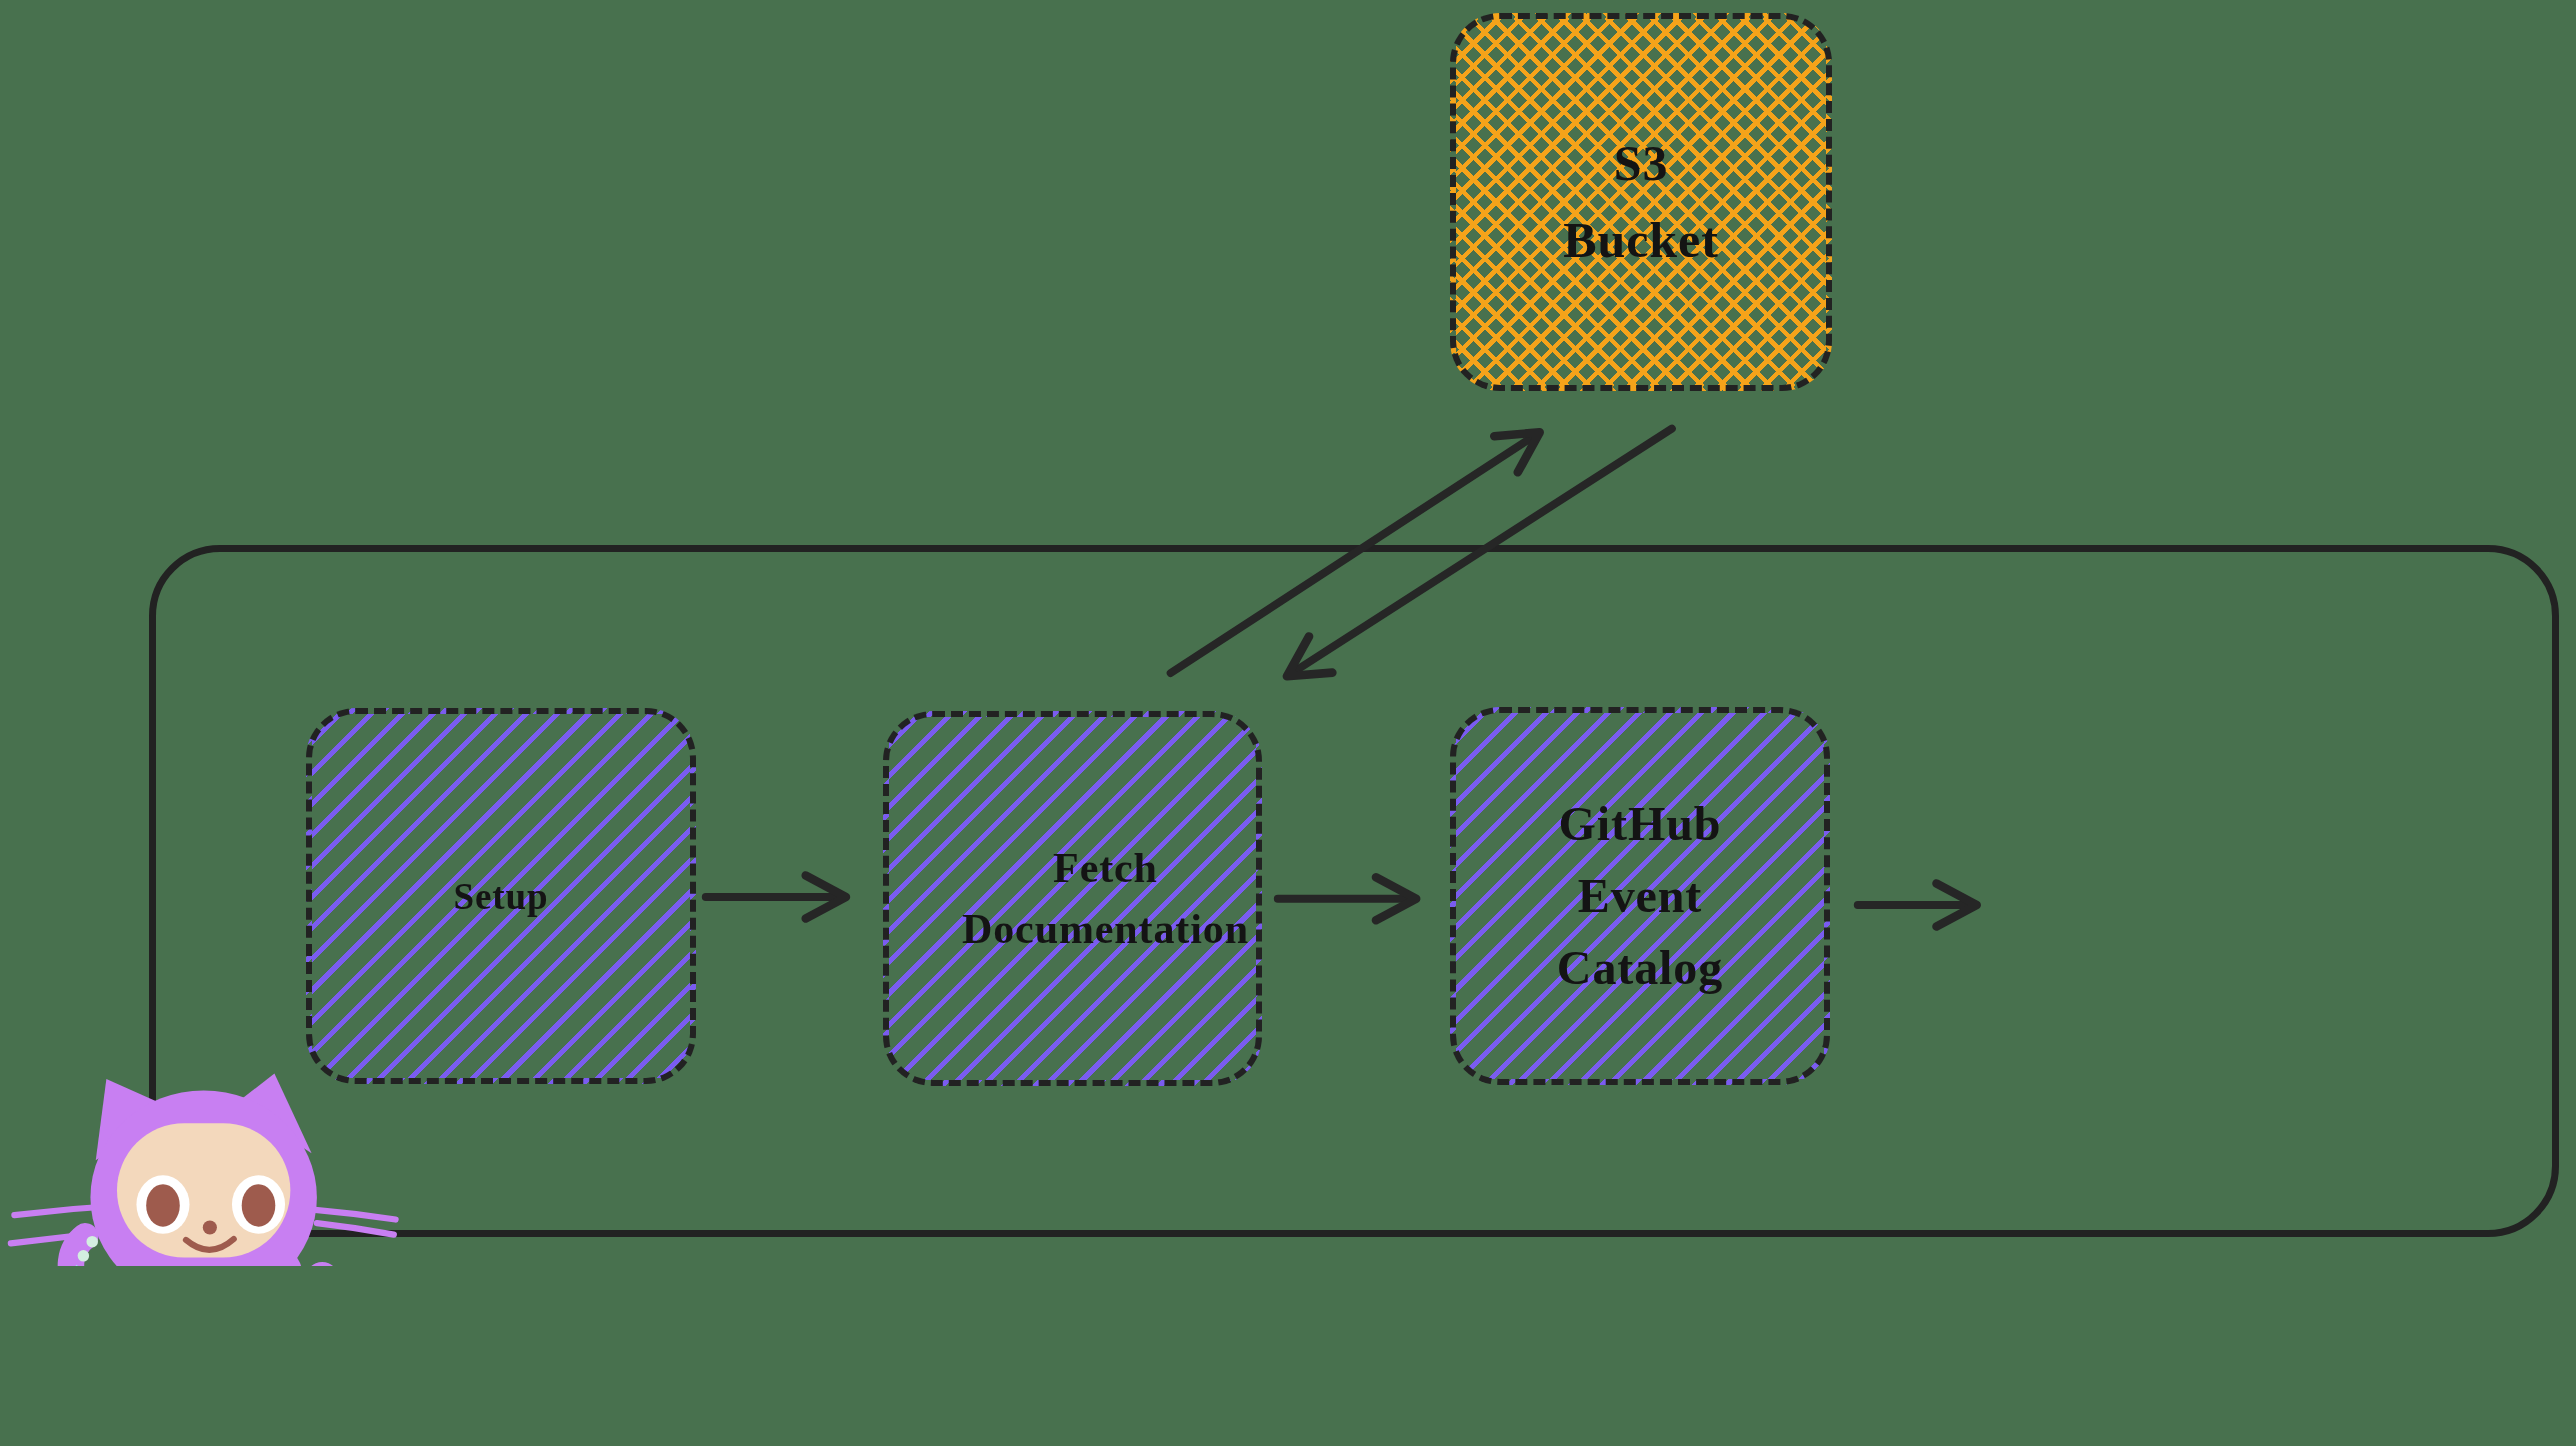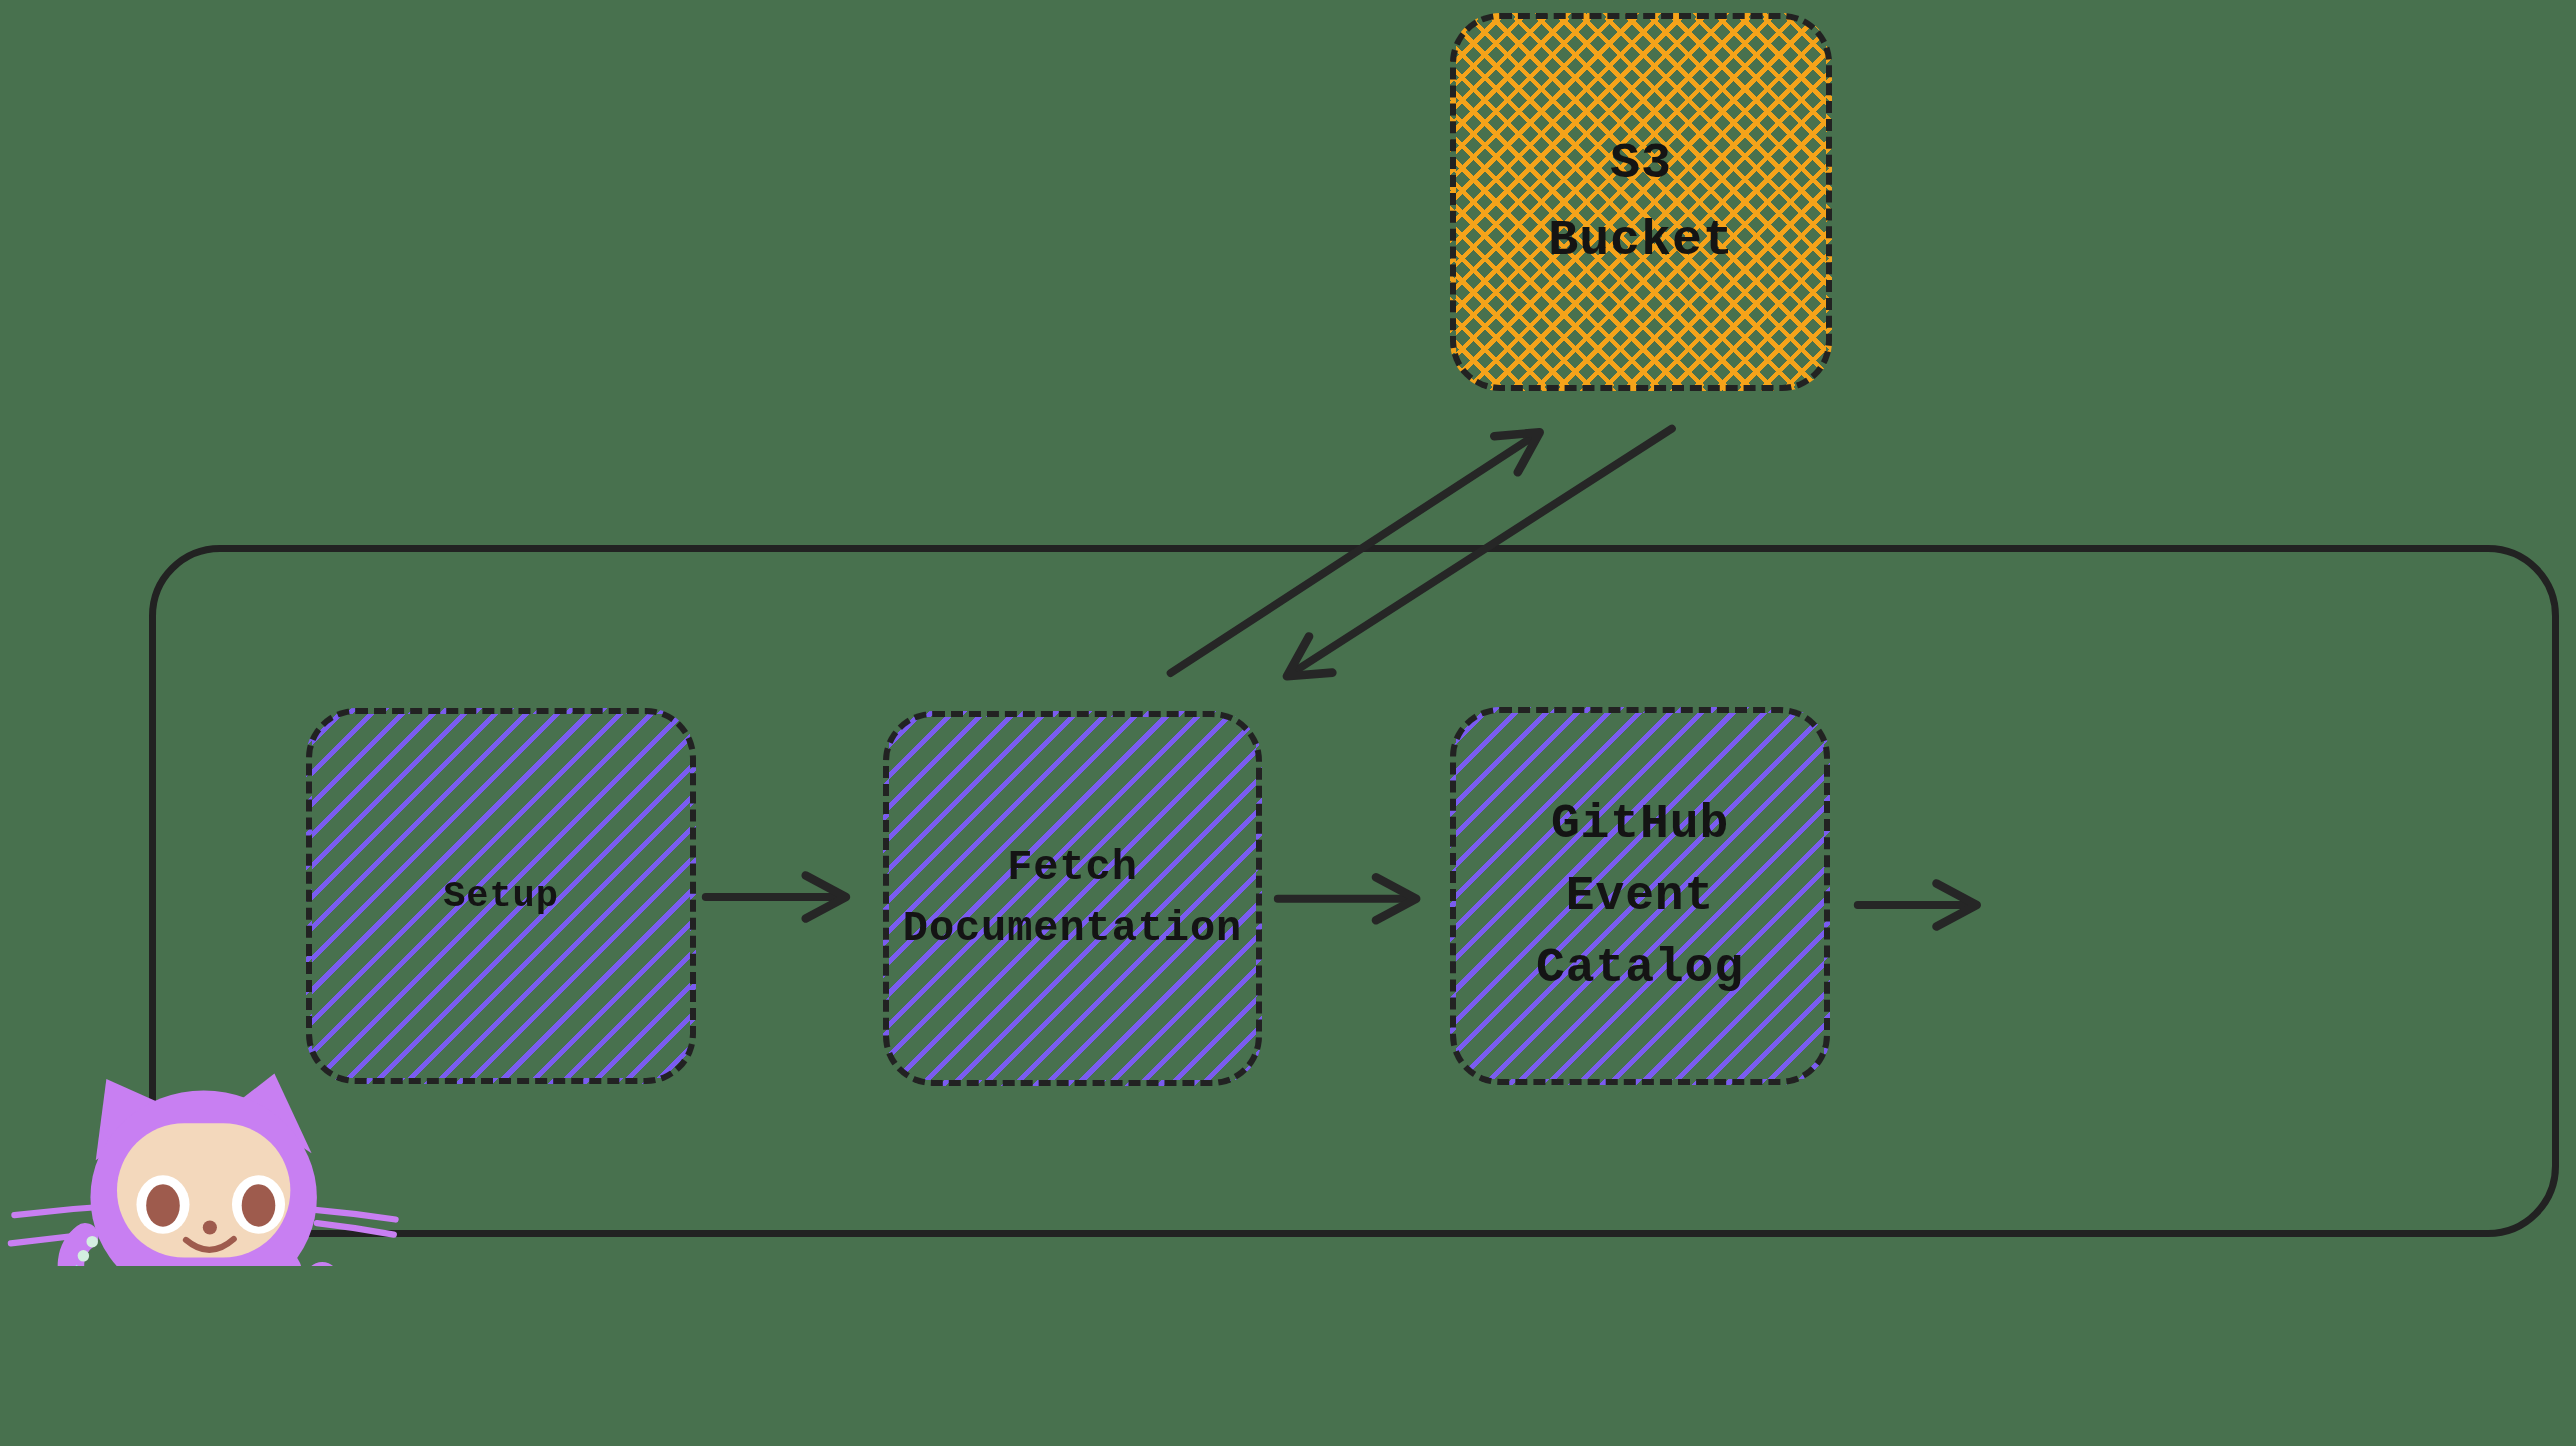--- a/index.html
+++ b/index.html
@@ -4,21 +4,21 @@
 <style>
   html, body { margin: 0; padding: 0; background: var(--background, #48714e); }
   * { box-sizing: border-box; }
 
   .stage {
     position: relative;
     width: 2576px;
     height: 1266px;
     background: var(--background, #48714e);
     overflow: hidden;
-    font-family: Liberation Mono, monospace;
+    font-family: Liberation Serif, serif;
   }
 
   
   .pipeline-container {
     position: absolute;
     left: 149px; top: 545px;
     width: 2410px; height: 692px;
     border: 7px solid var(--ink, #222);
     border-radius: 71px;
     background: transparent;
@@ -57,21 +57,21 @@
       var(--hatch-blue, #2e7cd6) 17px 22px);
   }
   .crosshatch-orange {
     background:
       repeating-linear-gradient(45deg,  transparent 0 11.5px, var(--hatch-orange, #f5a31a) 11.5px 16px),
       repeating-linear-gradient(135deg, transparent 0 11.5px, var(--hatch-orange, #f5a31a) 11.5px 16px);
   }
 
   #node-s3     { left: 1450px; top: 13.3px;  width: 382px; height: 378px; font-size: 50px; line-height: 1.55; }
   #node-setup  { left: 306px;  top: 708px; width: 390px; height: 376px; font-size: 37px; }
-  #node-fetch  { left: 883px;  top: 711px; width: 379px; height: 375px; font-size: 42px; line-height: 1.45; }
+  #node-fetch  { left: 883px;  top: 711px; width: 379px; height: 375px; font-size: 42px; line-height: 1.45; justify-content: flex-end; }
   #node-build  { left: 1450px; top: 707px; width: 380px; height: 378px; font-size: 48px; line-height: 1.5; }
   #node-deploy { left: 2016px; top: 708px; width: 377px; height: 375px; font-size: 48px; line-height: 1.5; }
 
   
   .edges-layer {
     position: absolute;
     left: 0; top: 0;
     width: 2576px; height: 1446px;
     z-index: 3;
     pointer-events: none;

